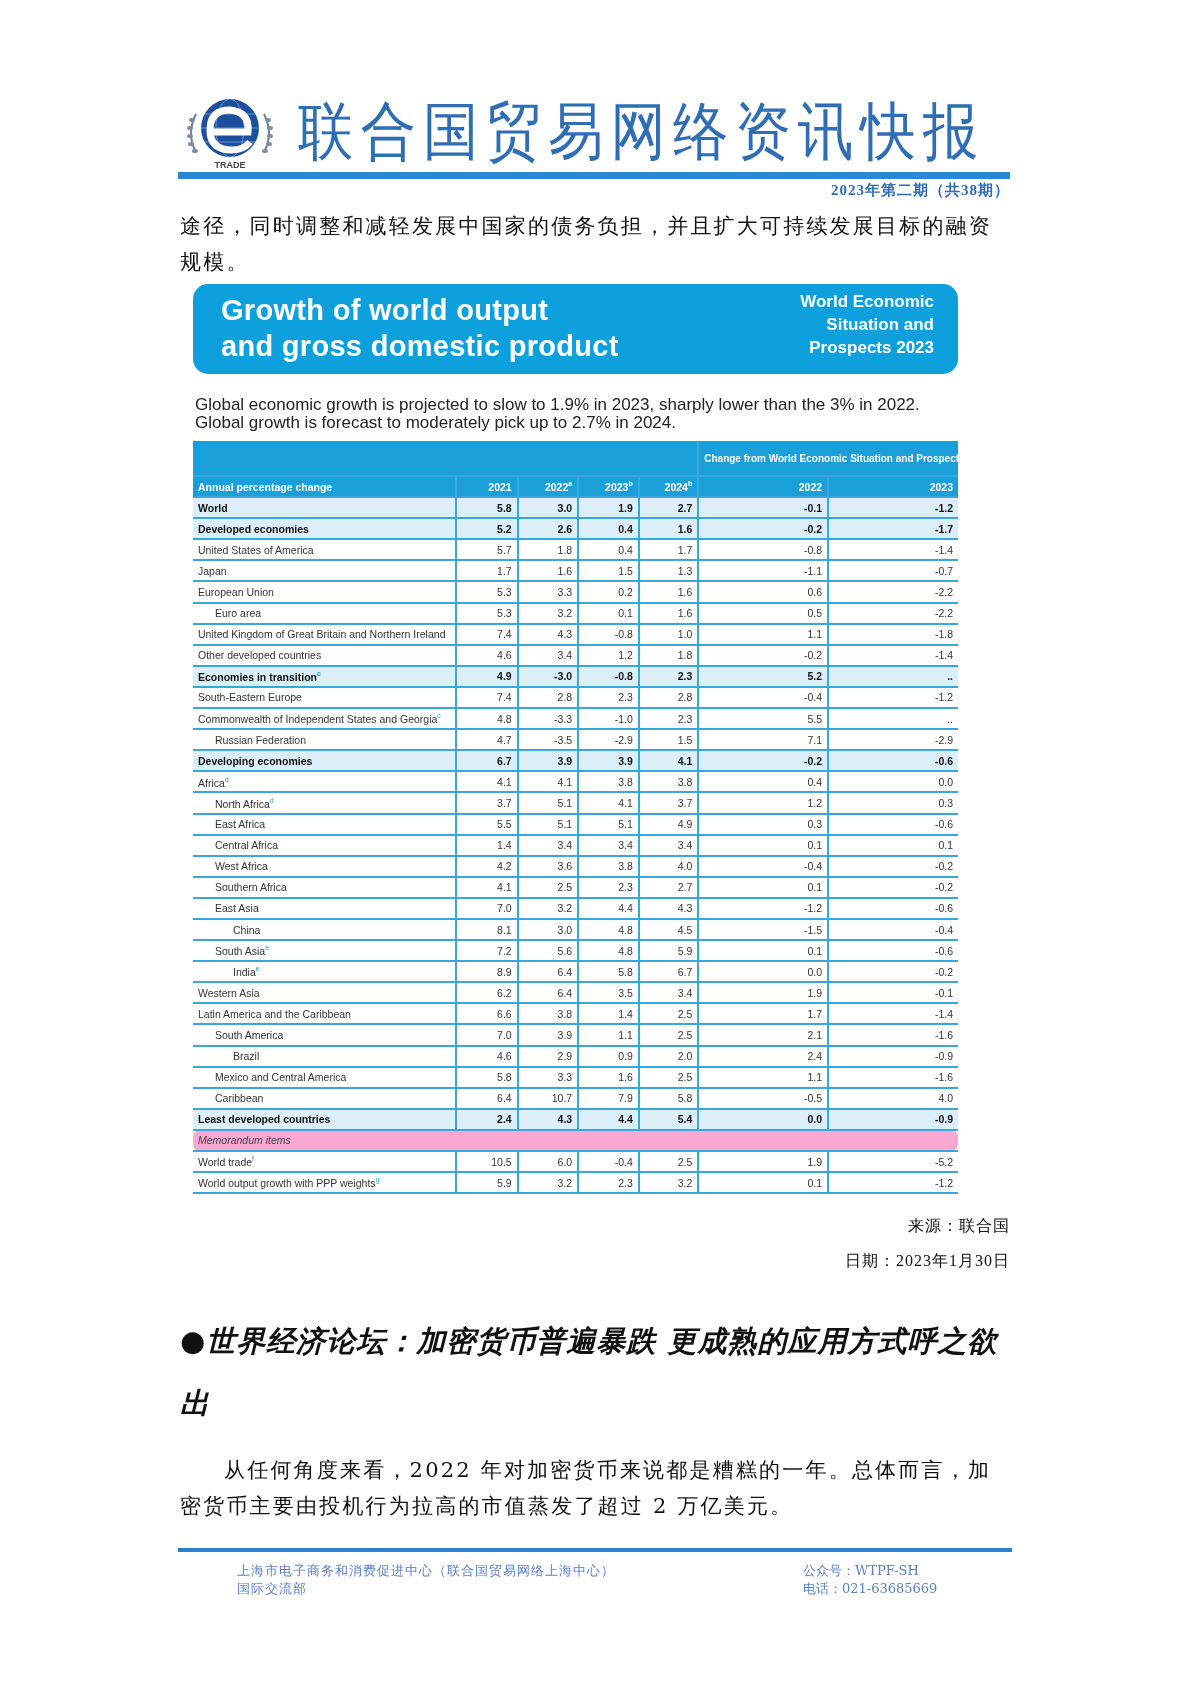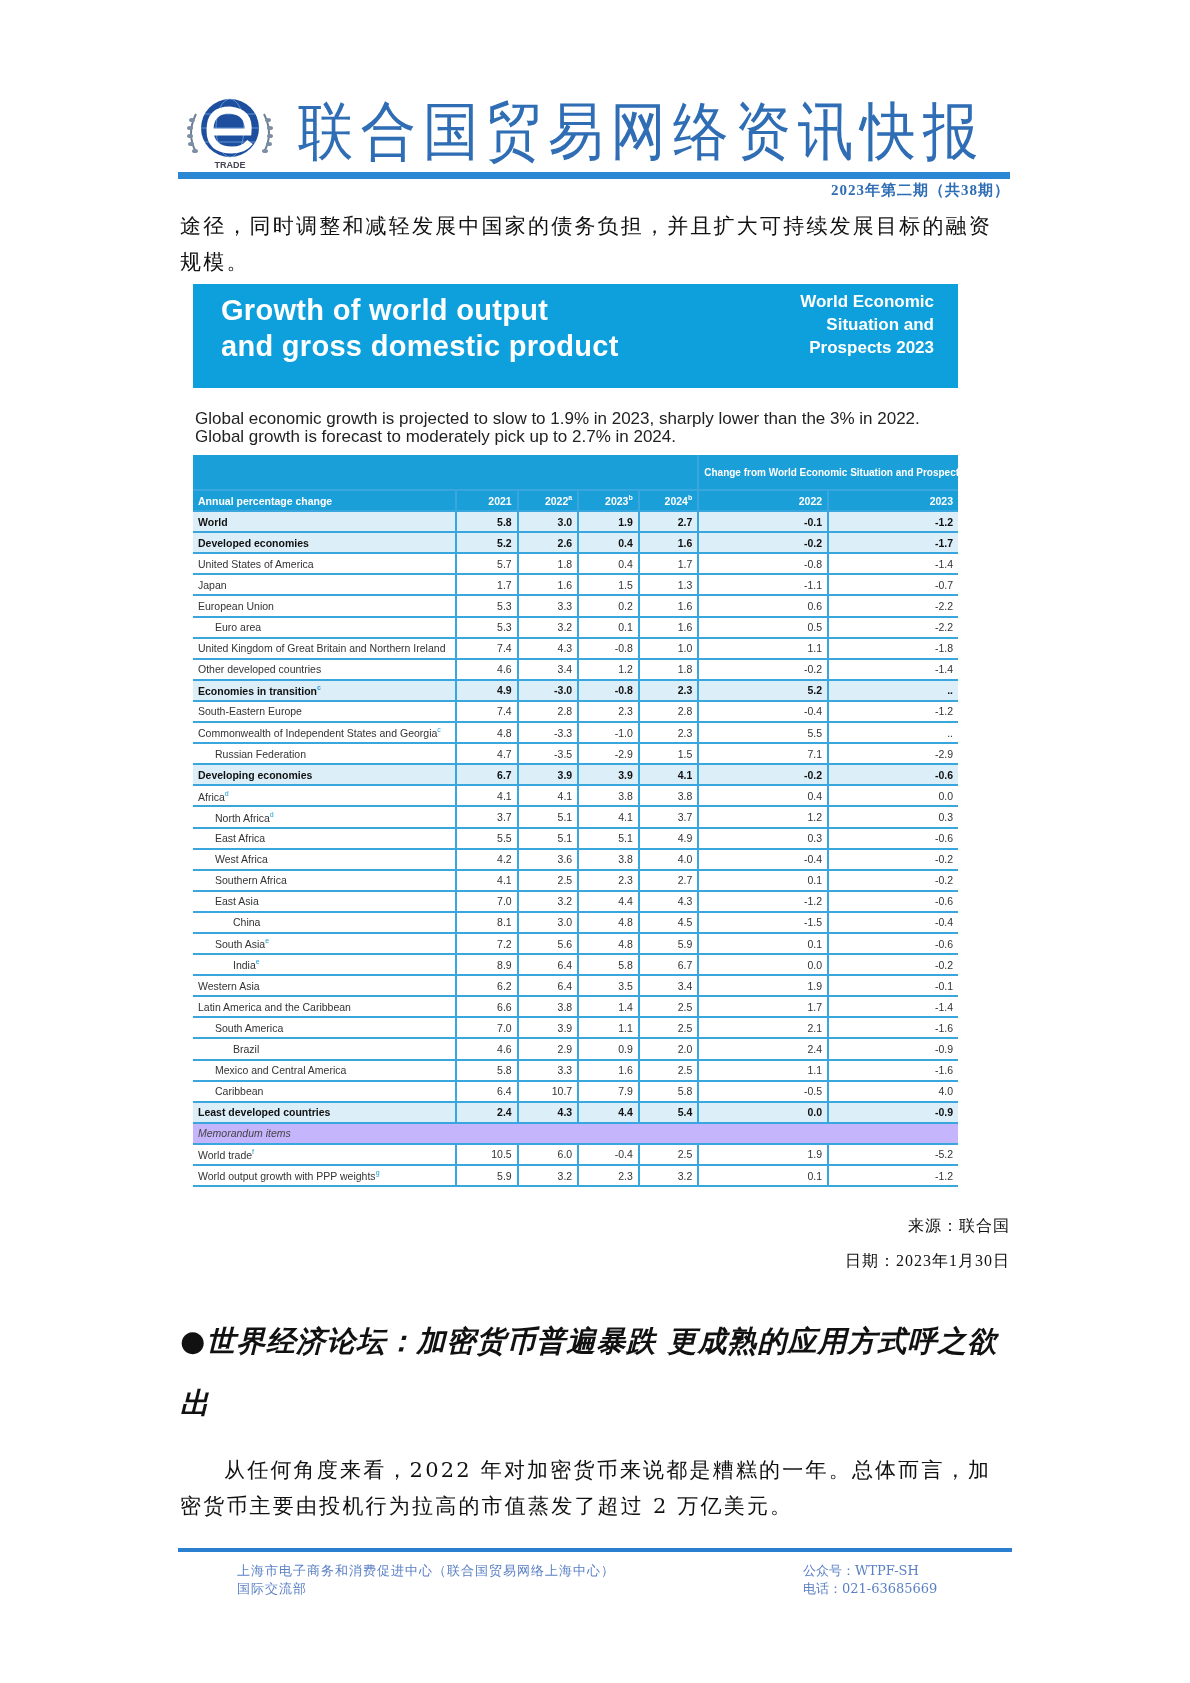--- a/index.html
+++ b/index.html
@@ -14,35 +14,35 @@
          transform:scaleX(0.88); transform-origin:left top; white-space:nowrap; }
   .masthead-rule { position:absolute; left:0; top:80px; width:832px; height:7px; background:#2b86d4; }
   .issue { position:absolute; right:180px; top:181px; font-size:15px; font-weight:bold; color:#2f6db5;
          font-family:"Liberation Serif", serif; letter-spacing:1px; }
 
   .body-text { position:absolute; left:180px; width:832px; font-size:21px; line-height:36px; letter-spacing:2.2px; }
   .intro { top:208px; }
 
   
   .card { position:absolute; left:193px; top:284px; width:765px; font-family:"Liberation Sans", sans-serif; }
-  .banner { height:104px; background:#0ea0dc; position:relative; color:#fff; }
+  .banner { height:90px; background:#0ea0dc; position:relative; color:#fff;border-radius:15px; }
   .banner-title { position:absolute; left:28px; top:8px; font-size:29px; line-height:36px; font-weight:bold; letter-spacing:0.3px; }
   .banner-sub { position:absolute; right:24px; top:6px; text-align:right; font-size:17px; line-height:23px; font-weight:bold; }
   .lead { margin-top:22px; margin-left:2px; font-size:17px; line-height:18px; color:#222; width:762px; }
 
   table.gdp { margin-top:9px; border-collapse:collapse; width:765px; font-size:10.5px; table-layout:fixed; }
   table.gdp td, table.gdp th { padding:0 5px; height:19.1px; border-bottom:2px solid #3aa6de; white-space:nowrap; overflow:hidden; }
   table.gdp th { color:#fff; background:#1b9fd9; font-weight:bold; text-align:right; }
   table.gdp th.lab { text-align:left; }
   table.gdp .head1 th { height:34px; font-size:10px; line-height:13px; text-align:center; }
   table.gdp td { text-align:right; color:#333; }
   table.gdp td.lab { text-align:left; }
   table.gdp td + td, table.gdp th + th { border-left:2px solid #3aa6de; }
   table.gdp tr.bold td { font-weight:bold; background:#dceef8; color:#111; }
-  table.gdp tr.memo td { background:#c4b5fd; font-style:italic; color:#444; border-left:none; }
+  table.gdp tr.memo td { background:#f9a8d4; font-style:italic; color:#444; border-left:none;border-radius:7px; }
   .ind1 { padding-left:22px !important; }
   .ind2 { padding-left:40px !important; }
   sup { font-size:7px; color:#1b9fd9; }
   th sup { color:#fff; }
 
   
   .meta { position:absolute; right:180px; font-size:16px; letter-spacing:1px; text-align:right; font-family:"Liberation Serif", serif; }
   .source { top:1216px; }
   .date { top:1251px; }
 
@@ -270,20 +270,29 @@
         <tr>
           <td class="lab ind1"><span>East Africa</span></td>
           <td>5.5</td>
           <td>5.1</td>
           <td>5.1</td>
           <td>4.9</td>
           <td>0.3</td>
           <td>-0.6</td>
         </tr>
         <tr>
+          <td class="lab ind1"><span>Central Africa</span></td>
+          <td>1.4</td>
+          <td>3.4</td>
+          <td>3.4</td>
+          <td>3.4</td>
+          <td>0.1</td>
+          <td>0.1</td>
+        </tr>
+        <tr>
           <td class="lab ind1"><span>West Africa</span></td>
           <td>4.2</td>
           <td>3.6</td>
           <td>3.8</td>
           <td>4.0</td>
           <td>-0.4</td>
           <td>-0.2</td>
         </tr>
         <tr>
           <td class="lab ind1"><span>Southern Africa</span></td>

